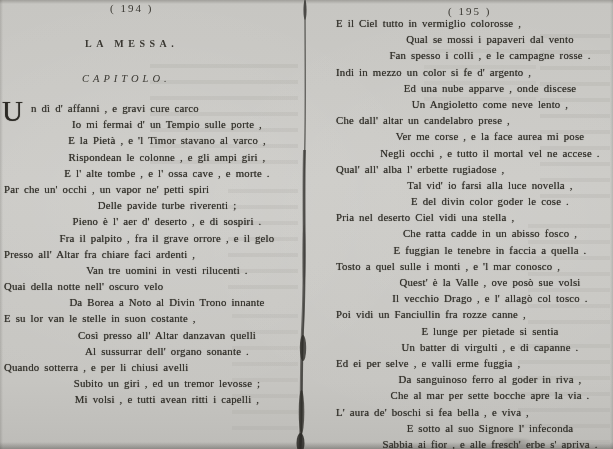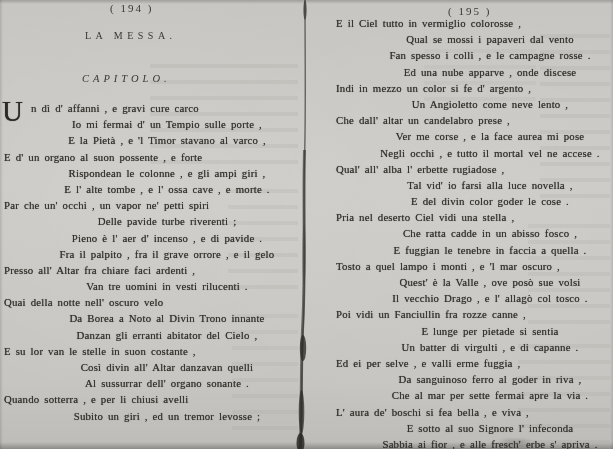--- a/index.html
+++ b/index.html
@@ -20,21 +20,21 @@
   .edge-right{position:absolute;right:0;top:0;width:3px;height:449px;background:linear-gradient(270deg,rgba(60,58,52,.15),rgba(60,58,52,0));}
 
   .page{position:absolute;top:0;height:318px;}
   .page-left{left:0;width:300px;}
   .page-right{left:300px;width:313px;}
 
   .pagenum{position:absolute;font-size:11px;letter-spacing:2px;color:#3a3832;white-space:nowrap;}
   .pagenum-left{top:2px;left:110px;}
   .pagenum-right{top:5px;left:148px;}
 
-  .poem-title{position:absolute;top:30px;left:85px;font-size:10px;font-weight:normal;letter-spacing:4.5px;color:#3a3832;white-space:nowrap;}
+  .poem-title{position:absolute;top:38px;left:85px;font-size:10px;font-weight:bold;letter-spacing:4.5px;color:#3a3832;white-space:nowrap;}
   .chapter-heading{position:absolute;top:73px;left:82px;font-size:10.5px;font-weight:normal;font-style:italic;letter-spacing:4px;color:#3a3832;white-space:nowrap;}
 
   .poem{position:absolute;font-size:10.8px;line-height:16.2px;white-space:nowrap;word-spacing:2px;letter-spacing:0.2px;color:#35332d;text-shadow:0 0 0.7px rgba(52,50,44,0.85);}
   .poem-left{top:100px;left:4px;width:294px;}
   .poem-right{top:15px;left:36px;width:276px;}
   .line{height:16.2px;}
   .line.indent{padding-left:32px;text-align:center;}
   .opening-line{position:relative;height:16.2px;}
   .drop-cap{position:absolute;left:-2px;top:-2px;font-size:29px;line-height:26px;font-weight:normal;color:#2c2a25;text-shadow:0 0 0.8px rgba(44,42,37,0.9);}
   .opening-rest{padding-left:27px;}
@@ -78,95 +78,92 @@
         <span class="drop-cap">U</span><span class="opening-rest">n dì d' affanni , e gravi cure carco</span>
       </div>
       <div>
 
       <div class="line indent">
           <span>Io mi fermai d' un Tempio sulle porte ,</span>
         </div>
           <div class="line indent">
           <span>E la Pietà , e 'l Timor stavano al varco ,</span>
         </div>
-          <div class="line">
-          <span>E d' un organo al suon possente , e forte</span>
-        </div>
           <div class="line indent">
           <span>Rispondean le colonne , e gli ampi giri ,</span>
         </div>
           <div class="line indent">
           <span>E l' alte tombe , e l' ossa cave , e morte .</span>
         </div>
           <div class="line">
           <span>Par che un' occhi , un vapor ne' petti spiri</span>
         </div>
           <div class="line indent">
           <span>Delle pavide turbe riverenti ;</span>
         </div>
           <div class="line indent">
-          <span>Pieno è l' aer d' incenso , e di pavide .</span>
+          <span>Pieno è l' aer d' deserto , e di sospiri .</span>
         </div>
           <div class="line indent">
           <span>Fra il palpito , fra il grave orrore , e il gelo</span>
         </div>
           <div class="line">
           <span>Presso all' Altar fra chiare faci ardenti ,</span>
         </div>
           <div class="line indent">
           <span>Van tre uomini in vesti rilucenti .</span>
         </div>
           <div class="line">
           <span>Quai della notte nell' oscuro velo</span>
         </div>
           <div class="line indent">
           <span>Da Borea a Noto al Divin Trono innante</span>
         </div>
-          <div class="line indent">
-          <span>Danzan gli erranti abitator del Cielo ,</span>
-        </div>
           <div class="line">
           <span>E su lor van le stelle in suon costante ,</span>
         </div>
           <div class="line indent">
-          <span>Così divin all' Altar danzavan quelli</span>
+          <span>Così presso all' Altar danzavan quelli</span>
         </div>
           <div class="line indent">
           <span>Al sussurrar dell' organo sonante .</span>
         </div>
           <div class="line">
           <span>Quando sotterra , e per li chiusi avelli</span>
         </div>
           <div class="line indent">
           <span>Subito un giri , ed un tremor levosse ;</span>
+        </div>
+          <div class="line indent">
+          <span>Mi volsi , e tutti avean ritti i capelli ,</span>
         </div>
         </div>
     </div>
   </div>
 
   <div class="page page-right">
     <div class="pagenum pagenum-right">( 195 )</div>
     <div class="poem poem-right">
       <div>
 
       <div class="line">
           <span>E il Ciel tutto in vermiglio colorosse ,</span>
         </div>
           <div class="line indent">
           <span>Qual se mossi i papaveri dal vento</span>
         </div>
           <div class="line indent">
           <span>Fan spesso i colli , e le campagne rosse .</span>
         </div>
+          <div class="line">
+          <span>Indi in mezzo un color si fe d' argento ,</span>
+        </div>
           <div class="line indent">
           <span>Ed una nube apparve , onde discese</span>
         </div>
-          <div class="line">
-          <span>Indi in mezzo un color si fe d' argento ,</span>
-        </div>
           <div class="line indent">
           <span>Un Angioletto come neve lento ,</span>
         </div>
           <div class="line">
           <span>Che dall' altar un candelabro prese ,</span>
         </div>
           <div class="line indent">
           <span>Ver me corse , e la face aurea mi pose</span>
         </div>
           <div class="line indent">
@@ -184,21 +181,21 @@
           <div class="line">
           <span>Pria nel deserto Ciel vidi una stella ,</span>
         </div>
           <div class="line indent">
           <span>Che ratta cadde in un abisso fosco ,</span>
         </div>
           <div class="line indent">
           <span>E fuggian le tenebre in faccia a quella .</span>
         </div>
           <div class="line">
-          <span>Tosto a quel lampo i monti , e 'l mar oscuro ,</span>
+          <span>Tosto a quel sulle i monti , e 'l mar conosco ,</span>
         </div>
           <div class="line indent">
           <span>Quest' è la Valle , ove posò sue volsi</span>
         </div>
           <div class="line indent">
           <span>Il vecchio Drago , e l' allagò col tosco .</span>
         </div>
           <div class="line">
           <span>Poi vidi un Fanciullin fra rozze canne ,</span>
         </div>
@@ -208,21 +205,21 @@
           <div class="line indent">
           <span>Un batter di virgulti , e di capanne .</span>
         </div>
           <div class="line">
           <span>Ed ei per selve , e valli erme fuggia ,</span>
         </div>
           <div class="line indent">
           <span>Da sanguinoso ferro al goder in riva ,</span>
         </div>
           <div class="line indent">
-          <span>Che al mar per sette fermai apre la via .</span>
+          <span>Che al mar per sette bocche apre la via .</span>
         </div>
           <div class="line">
           <span>L' aura de' boschi si fea bella , e viva ,</span>
         </div>
           <div class="line indent">
           <span>E sotto al suo Signore l' infeconda</span>
         </div>
           <div class="line indent">
           <span>Sabbia ai fior , e alle fresch' erbe s' apriva .</span>
         </div>

